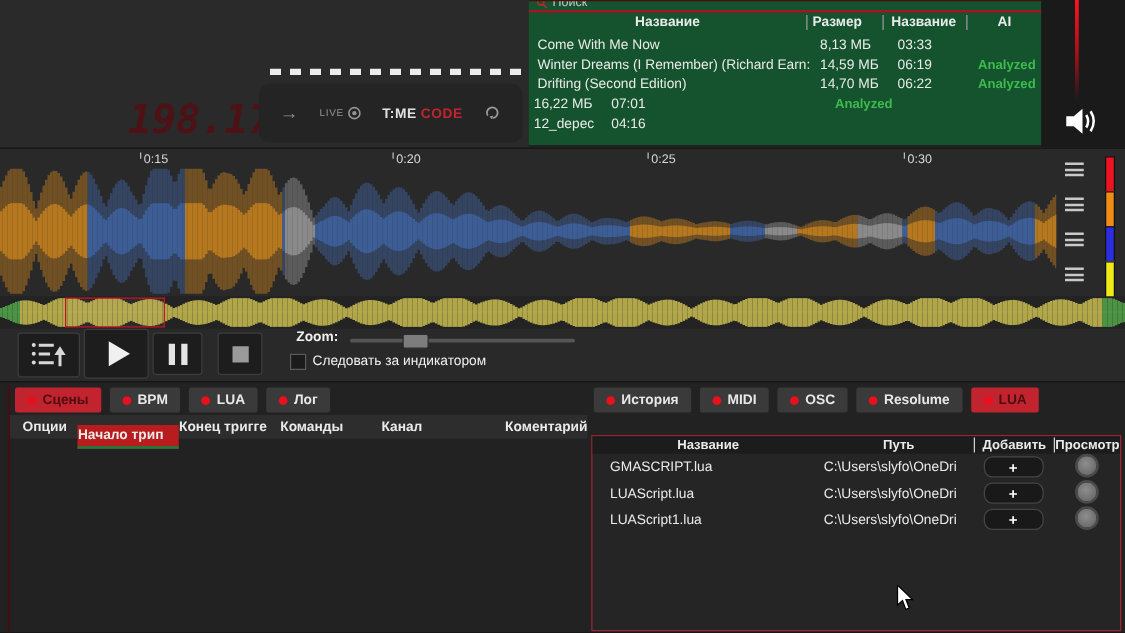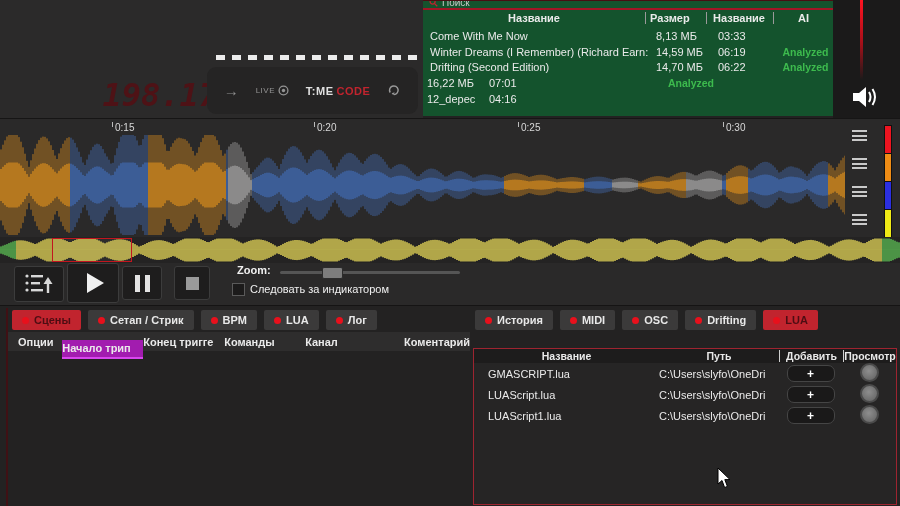--- a/index.html
+++ b/index.html
@@ -86,21 +86,21 @@
   #left-edge-accent{position:absolute;left:6px;top:2px;width:2px;height:199px;background:#401014;}
   .tab{display:inline-flex;align-items:center;gap:5px;height:20px;padding:0 10px;background:#3b3a3a;
       border-radius:2px;font-weight:bold;color:#e8e8e8;cursor:pointer;margin-right:4px;}
   .tab .dot{width:7px;height:7px;border-radius:50%;background:#e8101c;flex:0 0 auto;}
   .tab.active{background:#c1242e;color:#4e0d13;}
   #left-tabs{position:absolute;left:12px;top:4px;white-space:nowrap;}
   #right-tabs{position:absolute;left:475px;top:4px;white-space:nowrap;}
   #left-cols{position:absolute;left:8px;top:26px;width:462px;height:19px;background:#2e2d2d;display:flex;align-items:center;font-weight:bold;}
   .lc{height:19px;display:flex;align-items:center;cursor:pointer;box-sizing:border-box;}
   .lc0{width:56px;padding-left:10px;}
-  .lc1{width:84px;border-bottom:2px solid #d946ef;background:#a21caf;margin-top:15px;}
+  .lc1{width:84px;border-bottom:2px solid #15803d;background:#b91c1c;margin-top:15px;}
   .lc2,.lc3{width:84px;}
   .lc4{width:84px;}
   .lc5{flex:1;padding-left:18px;}
   #right-subrow{position:absolute;left:475px;top:26px;width:422px;height:19px;margin-top:16px;}
   #search-box{position:absolute;left:217px;top:1px;width:166px;height:15px;background:#1c1b1b;
       border:1px solid #3c3c3c;border-radius:2px;display:flex;align-items:center;padding-left:9px;gap:5px;}
   #search-input{background:transparent;border:none;outline:none;color:#ddd;font-size:11px;width:130px;font-family:"Liberation Sans",sans-serif;}
   #red-action{position:absolute;left:385px;top:1px;width:30px;height:16px;background:#262525;border-radius:2px;
       display:flex;align-items:center;justify-content:center;cursor:pointer;}
 
@@ -1615,24 +1615,20 @@
   <div class="abs" id="bottom">
     <div id="left-edge-accent"></div>
 
     <div id="left-tabs">
       <span class="tab active">
           <span class="dot"></span>
           <span>Сцены</span>
         </span>
       <span class="tab">
           <span class="dot"></span>
-          <span>Сетап / Стрик</span>
-        </span>
-      <span class="tab">
-          <span class="dot"></span>
           <span>BPM</span>
         </span>
       <span class="tab">
           <span class="dot"></span>
           <span>LUA</span>
         </span>
       <span class="tab">
           <span class="dot"></span>
           <span>Лог</span>
         </span>
@@ -1655,21 +1651,21 @@
       <span class="tab">
           <span class="dot"></span>
           <span>MIDI</span>
         </span>
       <span class="tab">
           <span class="dot"></span>
           <span>OSC</span>
         </span>
       <span class="tab">
           <span class="dot"></span>
-          <span>Drifting</span>
+          <span>Resolume</span>
         </span>
       <span class="tab active">
           <span class="dot"></span>
           <span>LUA</span>
         </span>
     </div>
 
     <div id="right-subrow">
       <span class="tab active" style="height:17px">
           <span class="dot"></span>

